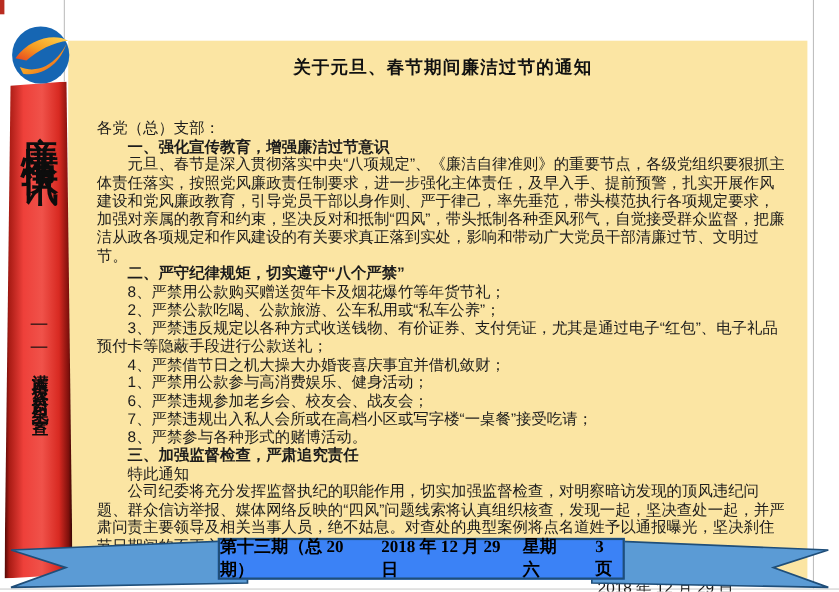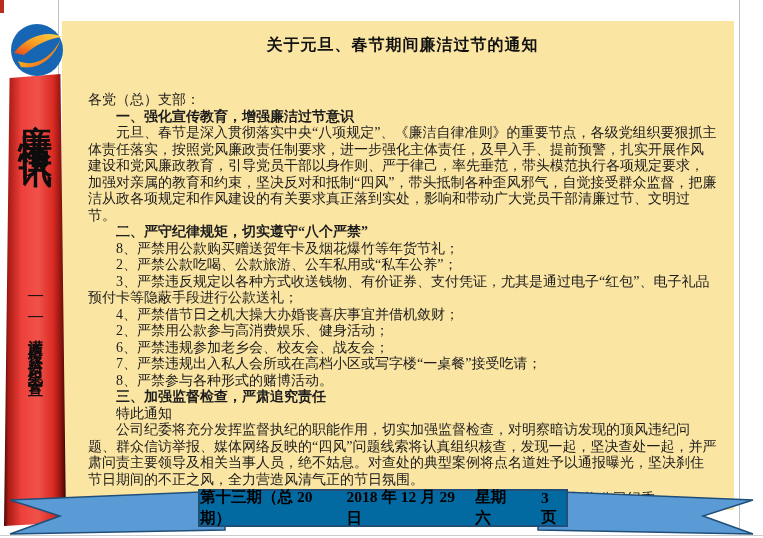--- a/index.html
+++ b/index.html
@@ -13,35 +13,35 @@
   
   #red-banner{left:4px;top:74px;width:62px;height:452px;z-index:2;
     background:linear-gradient(90deg,#4a0704 0%,#a81b14 7%,#ee403a 28%,#f0524a 55%,#d82a22 80%,#7e100c 94%,#2e0402 100%);
     clip-path:polygon(9% 0.9%,91% 0%,100% 99.2%,0% 100%);}
   .vert{writing-mode:vertical-rl;text-orientation:upright;color:#0d0d0d;
         font-family:"Liberation Serif",serif;left:50%;transform:translateX(-50%);}
   #masthead-title{top:24px;font-size:33px;font-weight:700;letter-spacing:10px;}
   #masthead-byline{top:212px;font-size:15px;font-weight:700;letter-spacing:5px;}
 
   
-  #doc{left:62px;top:21px;width:672px;height:489px;background:#fbe5a3;z-index:1;
-       box-sizing:border-box;padding:12px 17px 0 26px;color:#1c1c1c;font-family:Liberation Serif, serif;}
+  #doc{left:62px;top:37px;width:672px;height:489px;background:#fbe5a3;z-index:1;
+       box-sizing:border-box;padding:12px 17px 0 26px;color:#1c1c1c;}
   #doc .title{text-align:center;font-size:16px;font-weight:700;letter-spacing:1px;
               margin:2px 0 36px 0;color:#111;}
   #doc .body{font-size:14px;line-height:16.5px;}
   #doc p{margin:0;}
   #doc .ind{text-indent:2em;}
   #doc .hd{font-weight:700;text-indent:2em;}
   #doc .sig{text-align:right;padding-right:62px;margin-top:3px;}
   #doc .sigdate{text-align:right;padding-right:50px;margin-top:2px;}
 
   
   #ribbon-svg{left:0;top:486px;width:763px;height:52px;z-index:4;}
   #footer-box{left:198px;top:489px;width:370px;height:38px;z-index:5;
-    background:#0369a1;border:2px solid #1f4e79;box-sizing:border-box;
+    background:#3b82f6;border:2px solid #1f4e79;box-sizing:border-box;
     display:flex;align-items:center;justify-content:center;gap:11px;
     font-family:"Liberation Serif",serif;font-weight:700;font-size:15.5px;color:#000;}
   #footer-box .pg{margin-left:12px;}
 
   #logo-svg{left:9px;top:22px;width:56px;height:56px;z-index:3;}
   #red-sliver{left:0;top:0;width:4px;height:13px;background:#b92c20;}
 </style>
 </head>
 <body>
 
@@ -79,21 +79,21 @@
     <div class="title">关于元旦、春节期间廉洁过节的通知</div>
     <div class="body">
       <p>各党（总）支部：</p>
       <p class="hd">一、强化宣传教育，增强廉洁过节意识</p>
       <p class="ind">元旦、春节是深入贯彻落实中央“八项规定”、《廉洁自律准则》的重要节点，各级党组织要狠抓主体责任落实，按照党风廉政责任制要求，进一步强化主体责任，及早入手、提前预警，扎实开展作风建设和党风廉政教育，引导党员干部以身作则、严于律己，率先垂范，带头模范执行各项规定要求，加强对亲属的教育和约束，坚决反对和抵制“四风”，带头抵制各种歪风邪气，自觉接受群众监督，把廉洁从政各项规定和作风建设的有关要求真正落到实处，影响和带动广大党员干部清廉过节、文明过节。</p>
       <p class="hd">二、严守纪律规矩，切实遵守“八个严禁”</p>
       <p class="ind">8、严禁用公款购买赠送贺年卡及烟花爆竹等年货节礼；</p>
       <p class="ind">2、严禁公款吃喝、公款旅游、公车私用或“私车公养”；</p>
       <p class="ind">3、严禁违反规定以各种方式收送钱物、有价证券、支付凭证，尤其是通过电子“红包”、电子礼品预付卡等隐蔽手段进行公款送礼；</p>
       <p class="ind">4、严禁借节日之机大操大办婚丧喜庆事宜并借机敛财；</p>
-      <p class="ind">2、严禁用公款参与高消费娱乐、健身活动；</p>
+      <p class="ind">1、严禁用公款参与高消费娱乐、健身活动；</p>
       <p class="ind">6、严禁违规参加老乡会、校友会、战友会；</p>
       <p class="ind">7、严禁违规出入私人会所或在高档小区或写字楼“一桌餐”接受吃请；</p>
       <p class="ind">8、严禁参与各种形式的赌博活动。</p>
       <p class="hd">三、加强监督检查，严肃追究责任</p>
       <p class="ind">特此通知</p>
       <p class="ind">公司纪委将充分发挥监督执纪的职能作用，切实加强监督检查，对明察暗访发现的顶风违纪问题、群众信访举报、媒体网络反映的“四风”问题线索将认真组织核查，发现一起，坚决查处一起，并严肃问责主要领导及相关当事人员，绝不姑息。对查处的典型案例将点名道姓予以通报曝光，坚决刹住节日期间的不正之风，全力营造风清气正的节日氛围。</p>
       <p class="sig">灌西投资公司纪委</p>
       <p class="sigdate">2018 年 12 月 29 日</p>
     </div>
   </div>

